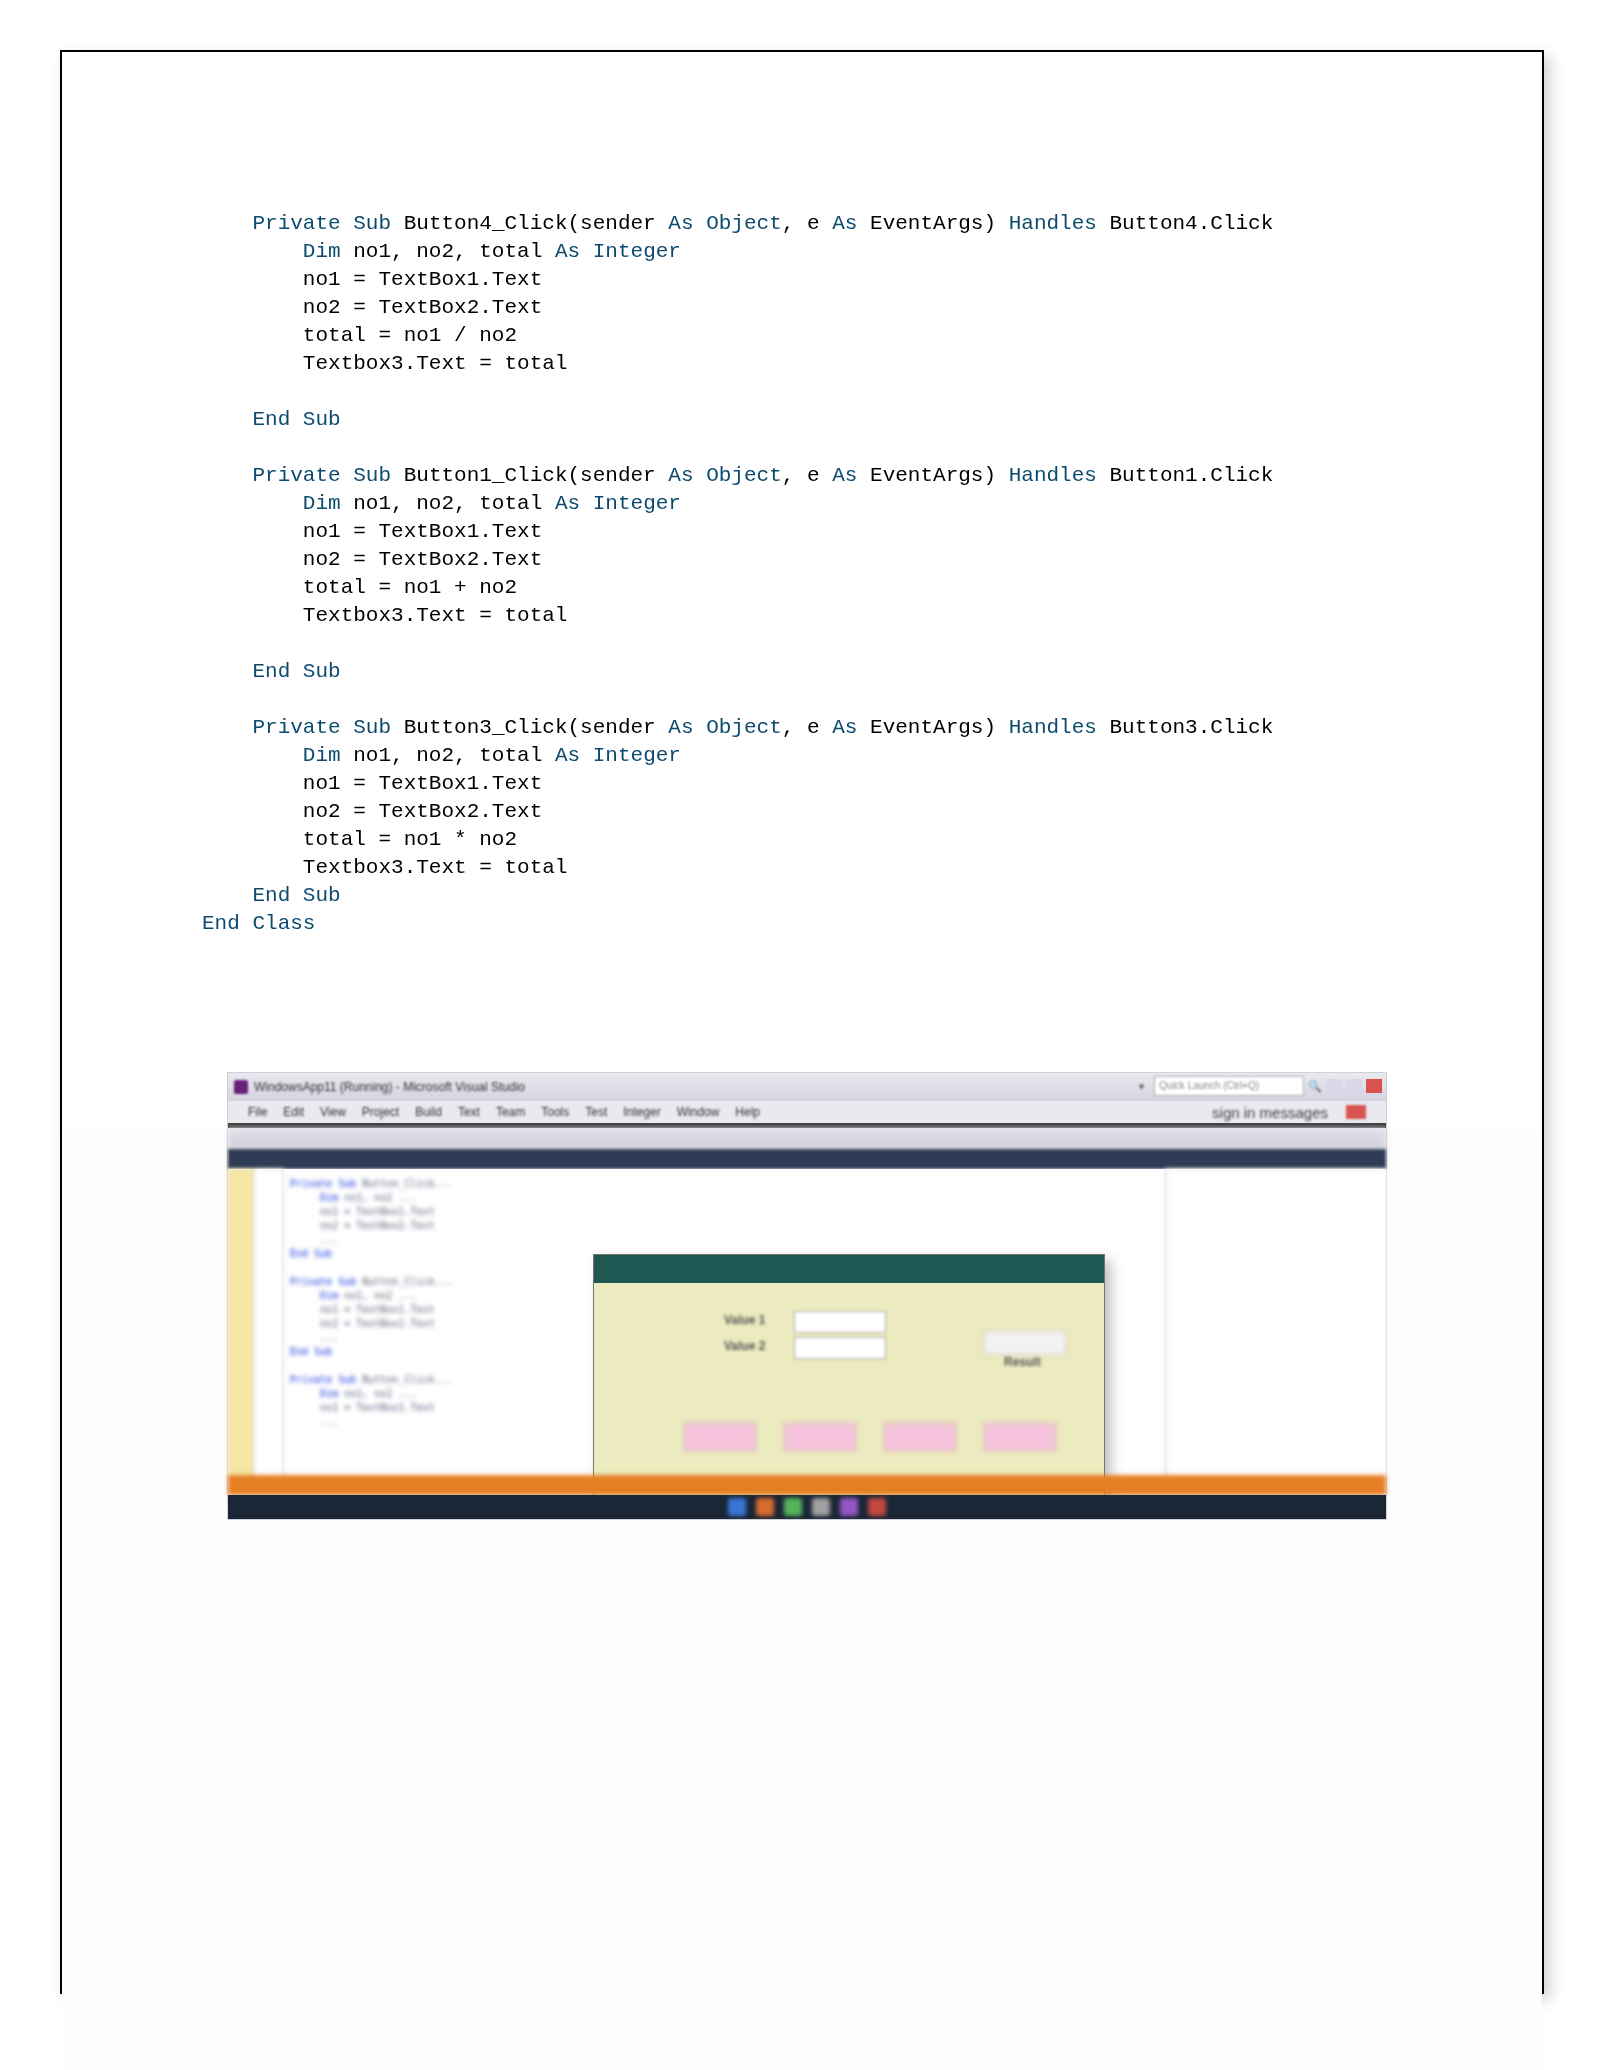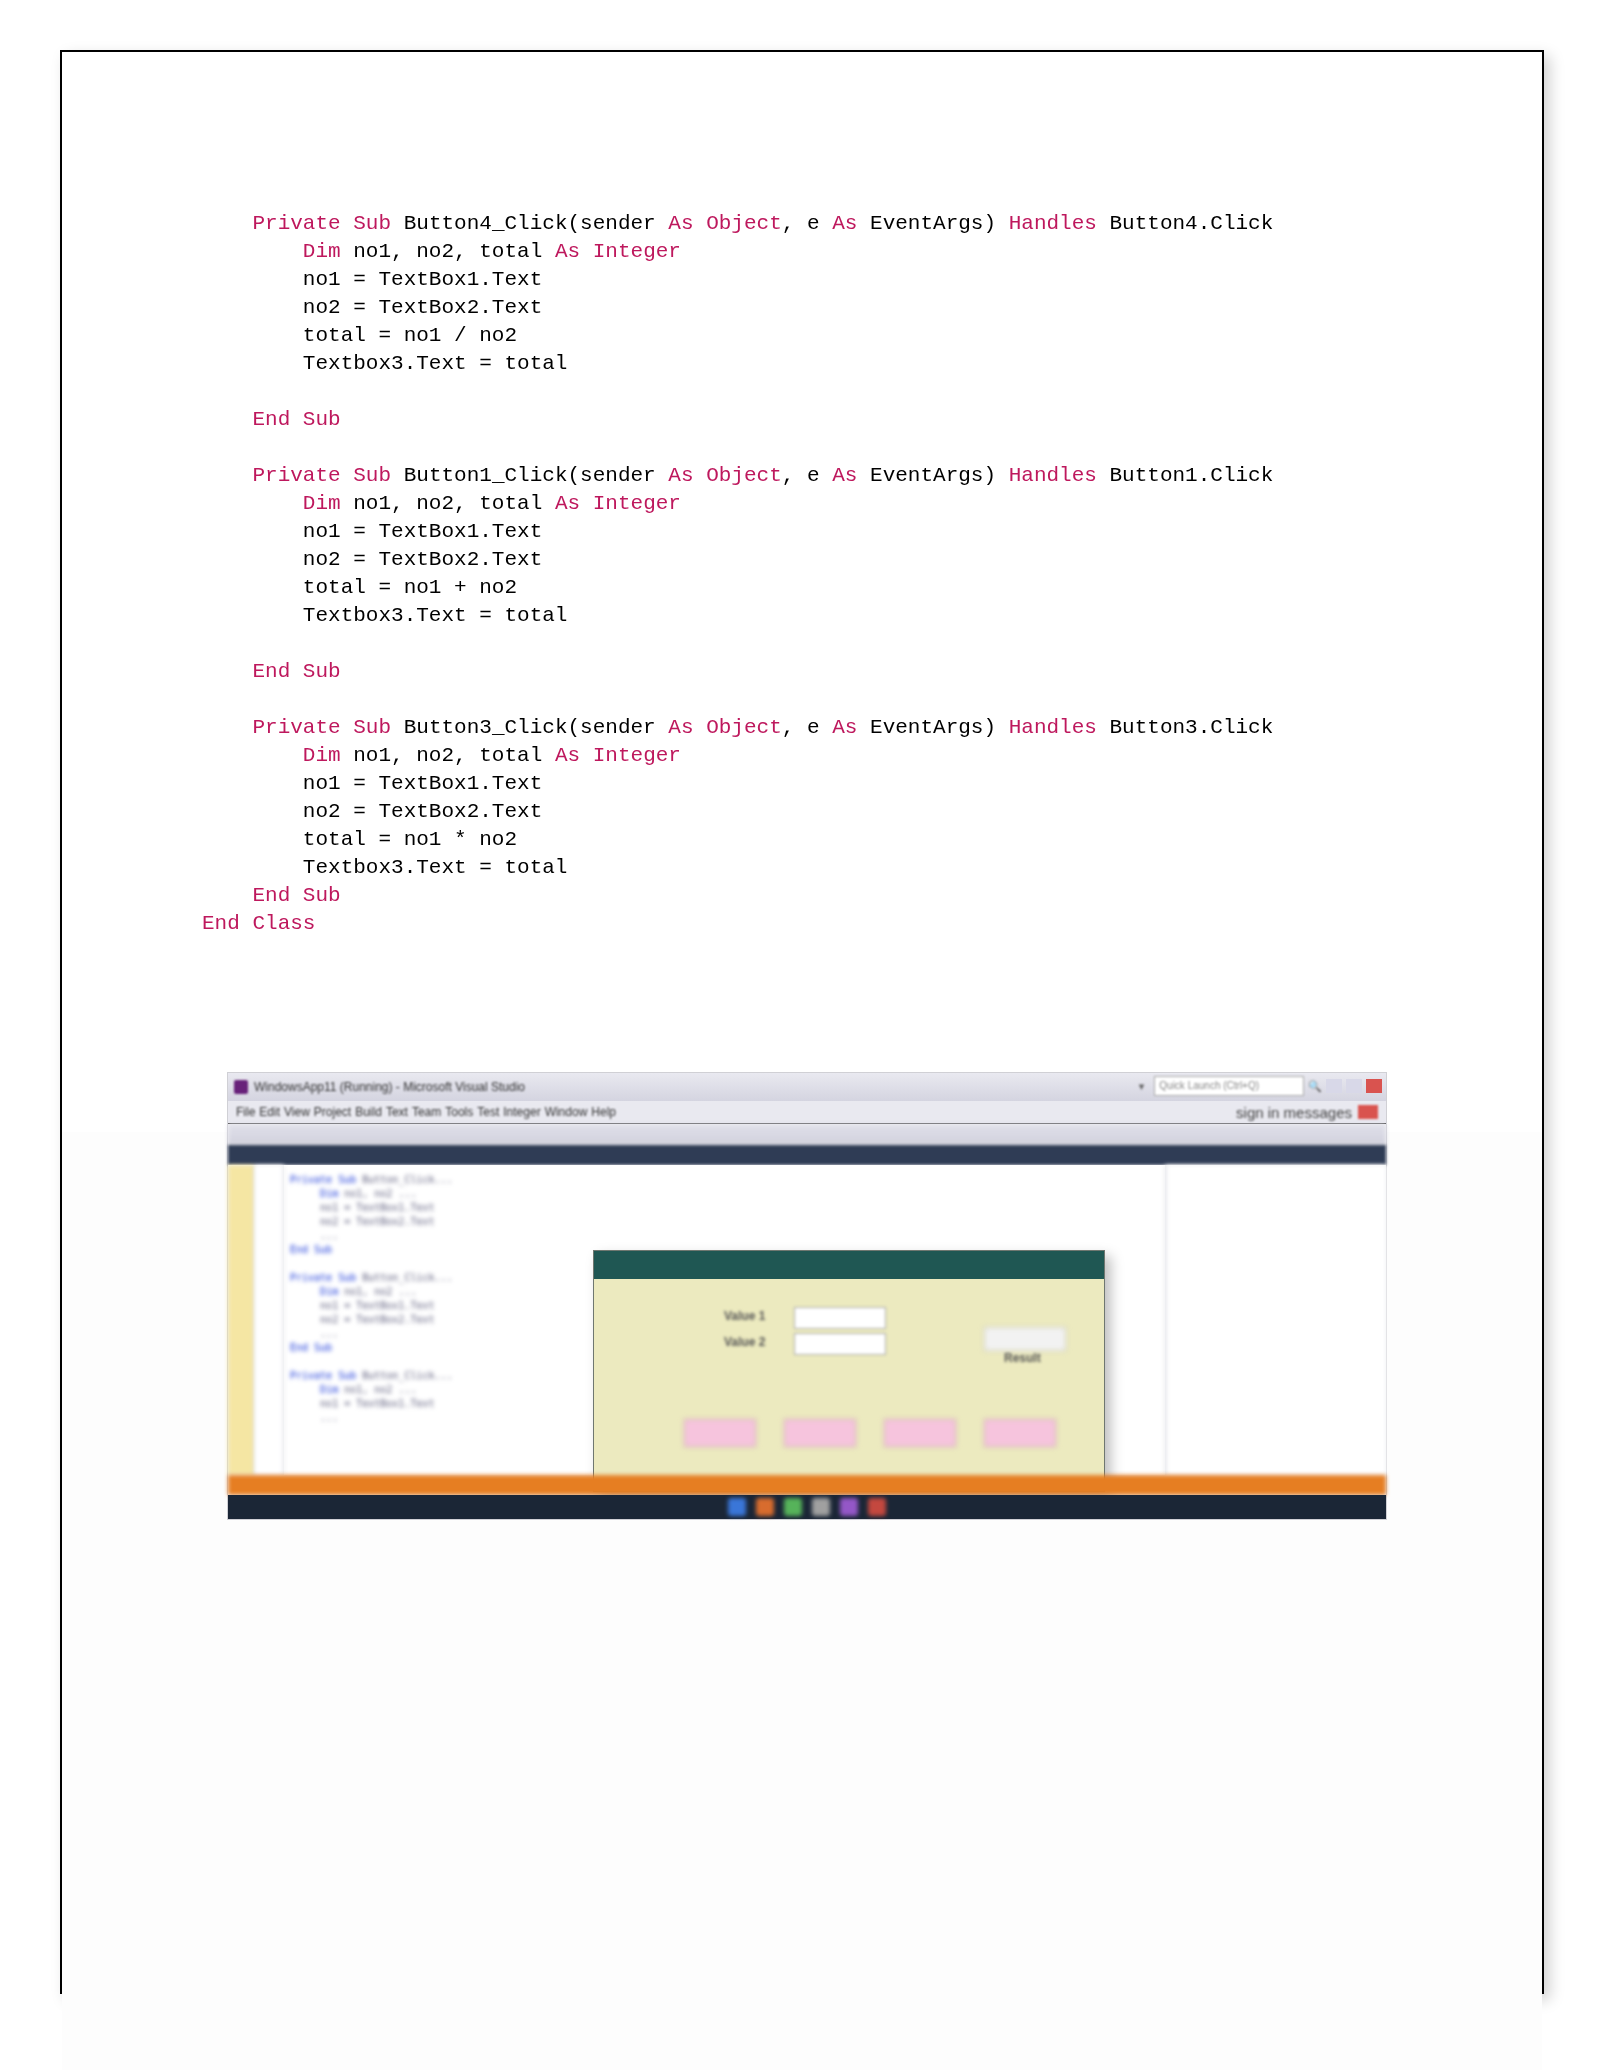--- a/index.html
+++ b/index.html
@@ -28,21 +28,21 @@
   .code-block {
     position: absolute;
     left: 140px;
     top: 130px;
     width: 1240px;
     font-size: 21px;
     line-height: 28px;
     white-space: pre;
     color: #000;
   }
-  .kw { color: #be185d; }   
+  .kw { color: #0c4a6e; }   
   .id { color: #000; text-align: center; }      
   
   .ide-wrap {
     position: absolute;
     left: 165px;
     top: 1020px;
     width: 1160px;
     height: 448px;
     background: #f2f2f4;
     border: 1px solid #d0d0d5;
@@ -80,26 +80,26 @@
     padding: 0 4px; line-height: 18px;
     filter: blur(1px);
   }
   .winbtn { width: 16px; height: 14px; background: #d8d8e8; }
   .winbtn.close { background: #d9534f; }
   .ide-menubar {
     height: 22px;
     background: #e9e9f0;
     display: flex;
     align-items: center;
-    gap: 4px;
-    padding: 0 8px;
+    gap: 16px;
+    padding: 0 20px;
     font-family: 'Segoe UI', Arial, sans-serif;
     font-size: 12px;
     color: #333;
-    border-bottom: 1px solid #404040;
+    border-bottom: 5px solid #404040;
   }
   .ide-menubar span { filter: blur(0.8px); }
   .ide-signin {
     margin-left: auto;
     font-size: 15px;
     color: #444;
     filter: blur(1px);
   }
   .ide-badge {
     width: 20px; height: 14px;

